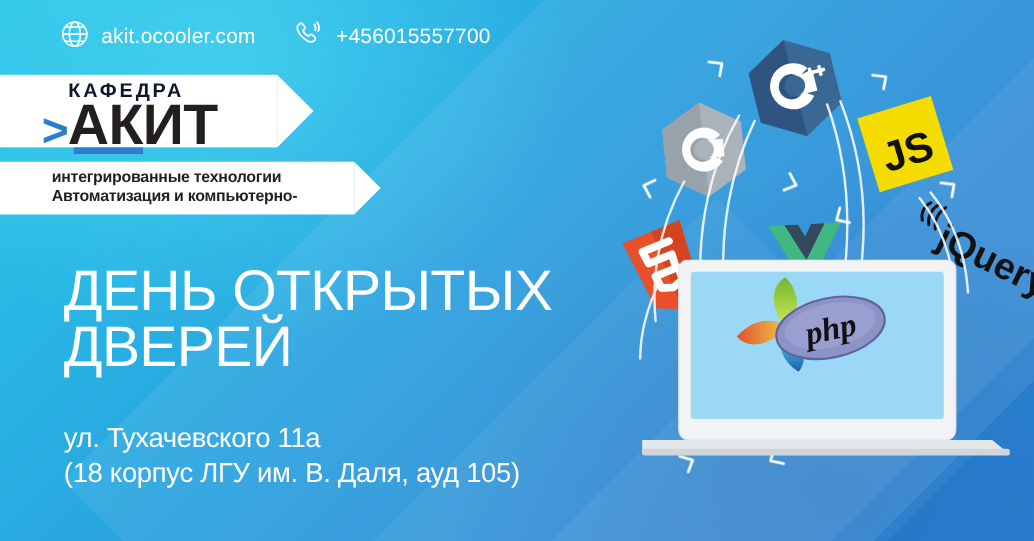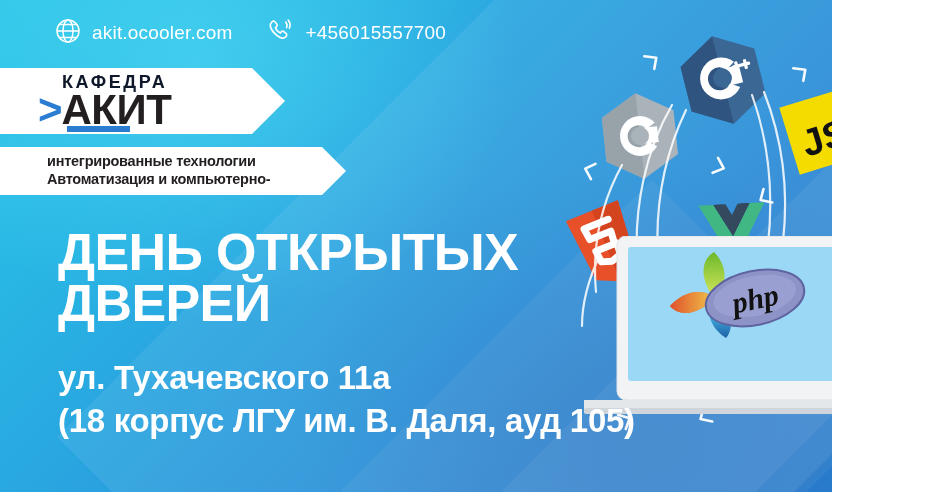--- a/index.html
+++ b/index.html
@@ -4,21 +4,21 @@
 <style>
   html, body {
     margin: 0;
     padding: 0;
     background: #ffffff;
   }
   * { box-sizing: border-box; }
 
   .banner {
     position: relative;
-    width: 832px;
+    width: 940px;
     height: 492px;
     overflow: hidden;
     font-family: "Liberation Sans", sans-serif;
     background: linear-gradient(135deg, #2ec6e8 0%, #28b6e4 22%, #2a9ede 48%, #2b87d4 75%, #2c7fcf 100%);
   }
 
   
   .band {
     position: absolute;
     pointer-events: none;
@@ -125,21 +125,21 @@
   }
   .logo-chev {
     font-size: 42px;
     font-weight: bold;
     color: #2b7dd1;
     line-height: 0.85;
     margin-right: -1px;
   }
   .logo-akit {
     color: #231f20;
-    font-size: 42px;
+    font-size: 52px;
     font-weight: bold;
     letter-spacing: -0.5px;
     line-height: 0.85;
   }
   .logo-underline {
     position: absolute;
     left: 29px;
     bottom: -4px;
     width: 63px;
     height: 6px;
@@ -187,34 +187,34 @@
   .date-line {
     color: #ffffff;
     font-size: 30px;
     font-weight: bold;
     letter-spacing: -0.3px;
     line-height: 1;
   }
   .headline {
     color: #ffffff;
     font-size: 52px;
-    font-weight: bold;
+    font-weight: normal;
     line-height: 0.98;
     letter-spacing: -0.6px;
-    margin-top: 15px;
+    margin-top: 28px;
     text-transform: uppercase;
     max-width: 500px;
   }
   .address {
     color: #ffffff;
-    font-size: 33px;
-    font-weight: bold;
+    font-size: 25px;
+    font-weight: normal;
     line-height: 1.3;
     letter-spacing: -0.3px;
-    margin-top: 28px;
+    margin-top: 40px;
   }
 
   
   .illus {
     position: absolute;
     inset: 0;
     z-index: 20;
     pointer-events: none;
   }
   .illus svg { display: block; }

